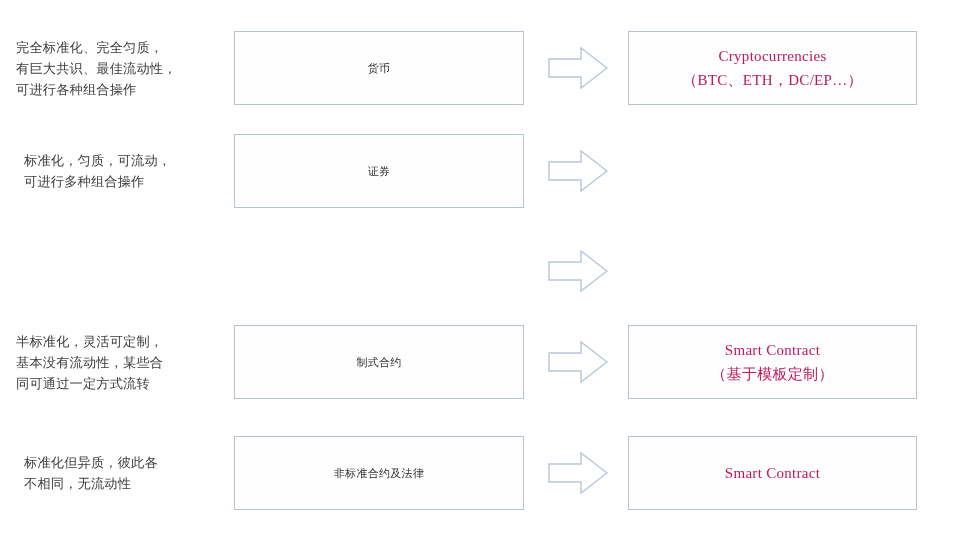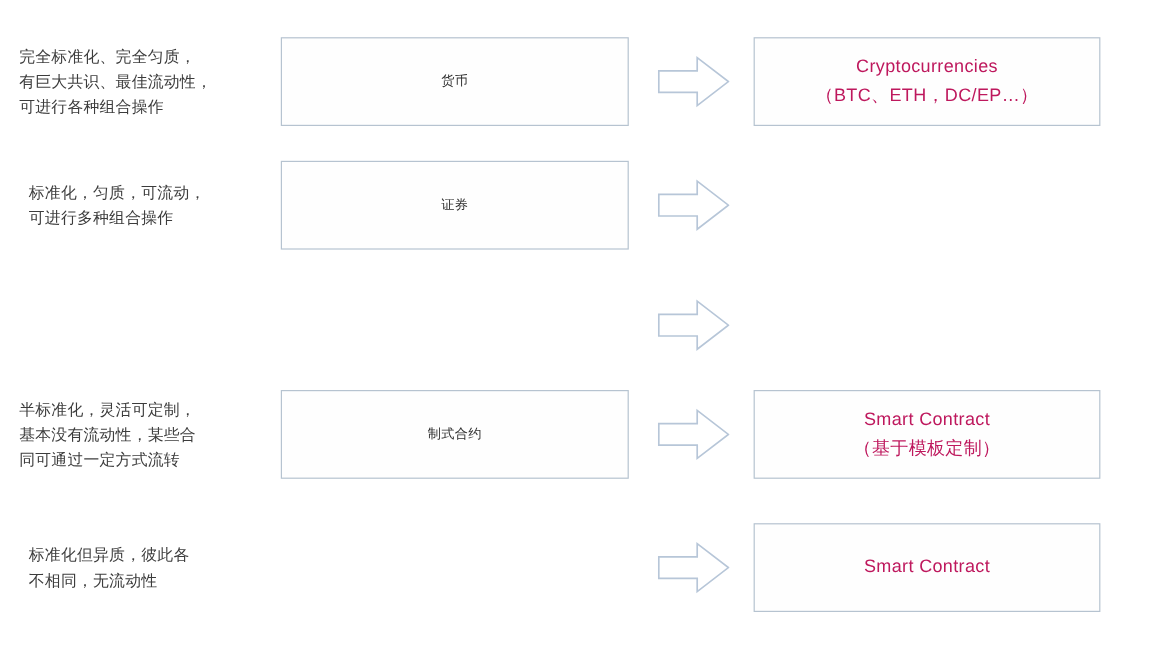--- a/index.html
+++ b/index.html
@@ -20,20 +20,21 @@
     width: 960px;
     height: 538px;
     background: #ffffff;
   }
 
   .row {
     position: absolute;
     left: 0;
     width: 892px;
     height: 74px;
+    font-family: Liberation Serif, serif;
   }
 
   
   .desc {
     position: absolute;
     left: 16px;
     width: 202px;
     top: 50%;
     transform: translateY(-50%);
     font-size: 13.2px;
@@ -153,20 +154,23 @@
     </div>
     <div class="box box-right">
       <span class="box-label">Smart Contract
 （基于模板定制）</span>
     </div>
   </div>
 
   <div class="row" style="top:436px;">
     <div class="desc indent-1">标准化但异质，彼此各
 不相同，无流动性</div>
+    <div class="box box-mid">
+      <span class="box-label">非标准合约及法律</span>
+    </div>
     <div class="arrow">
       <svg viewBox="0 0 60 44" xmlns="http://www.w3.org/2000/svg">
         <polygon points="1,13 33,13 33,2 59,22 33,42 33,31 1,31" fill="#ffffff" stroke="#b7c6d8" stroke-width="1.4" stroke-linejoin="miter"></polygon>
       </svg>
     </div>
     <div class="box box-right">
       <span class="box-label">Smart Contract</span>
     </div>
   </div>
 

